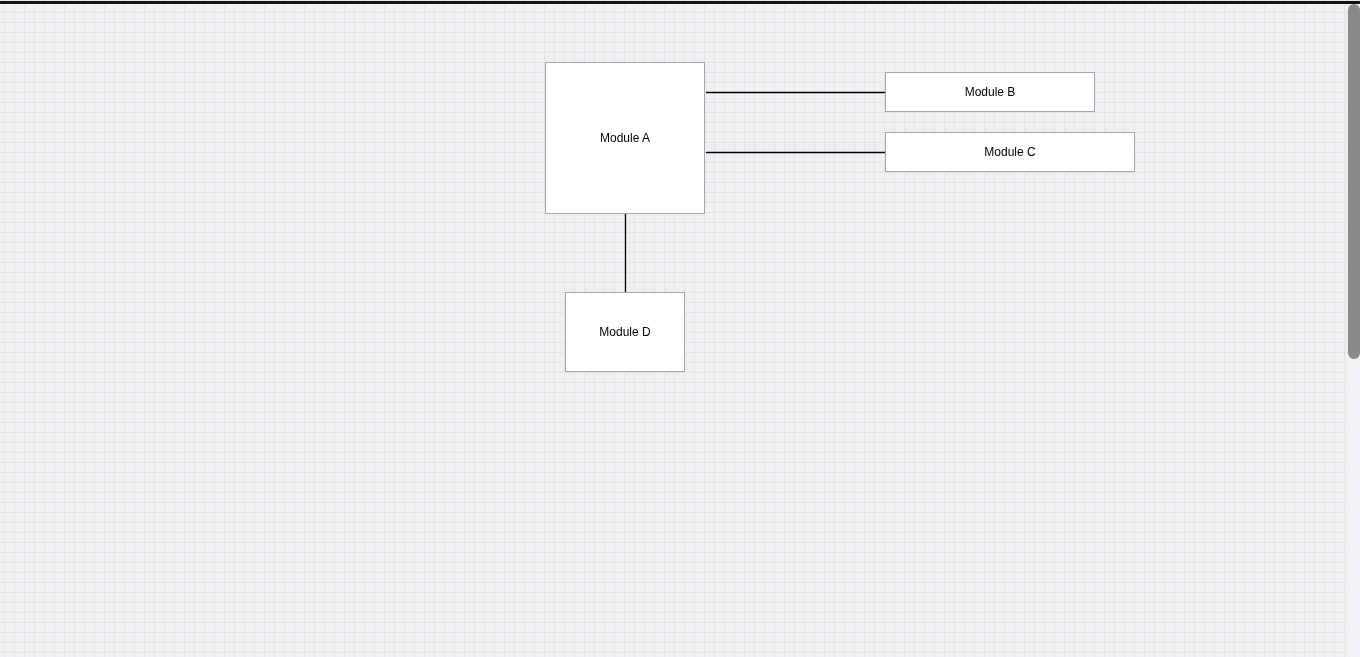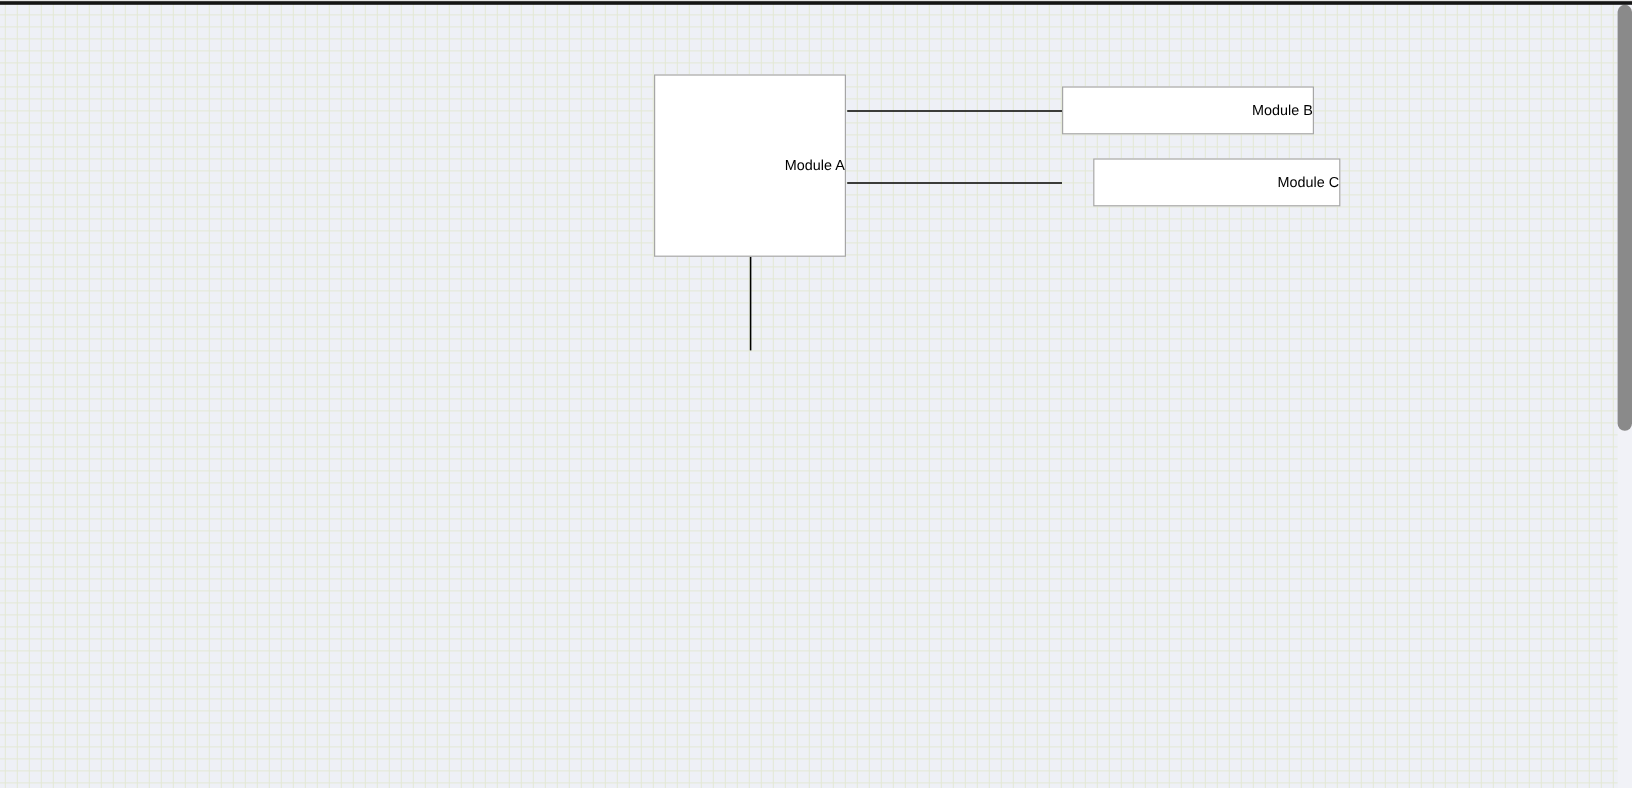--- a/index.html
+++ b/index.html
@@ -49,29 +49,29 @@
   .edge-layer line {
     stroke: var(--edge-stroke);
     stroke-width: 1.3;
   }
   .node {
     position: absolute;
     background: var(--node-fill);
     border: 1px solid var(--node-border);
     display: flex;
     align-items: center;
-    justify-content: flex-end;
+    justify-content: center;
     font-size: 12px;
     color: var(--node-text);
     z-index: 10;
     text-align: center;
   }
   .node-module-a { left: 545px; top: 62px;  width: 160px; height: 152px; }
   .node-module-b { left: 885px; top: 72px;  width: 210px; height: 40px; }
-  .node-module-c { left: 911px; top: 132px; width: 206px; height: 40px; }
+  .node-module-c { left: 885px; top: 132px; width: 250px; height: 40px; }
   .node-module-d { left: 565px; top: 292px; width: 120px; height: 80px; }
   .scrollbar-track {
     position: absolute;
     right: 0; top: 4px;
     width: 12px; height: 653px;
     background: var(--scrollbar-track);
     z-index: 20;
   }
   .scrollbar-thumb {
     position: absolute;
@@ -97,20 +97,23 @@
   </div>
 
   <div class="node node-module-b">
     <span>Module B</span>
   </div>
 
   <div class="node node-module-c">
     <span>Module C</span>
   </div>
 
+  <div class="node node-module-d">
+    <span>Module D</span>
+  </div>
 
 </div>
 
 <div class="window-top-edge"></div>
 
 <div class="scrollbar-track">
   <div class="scrollbar-thumb"></div>
 </div>
 
 </body></html>

